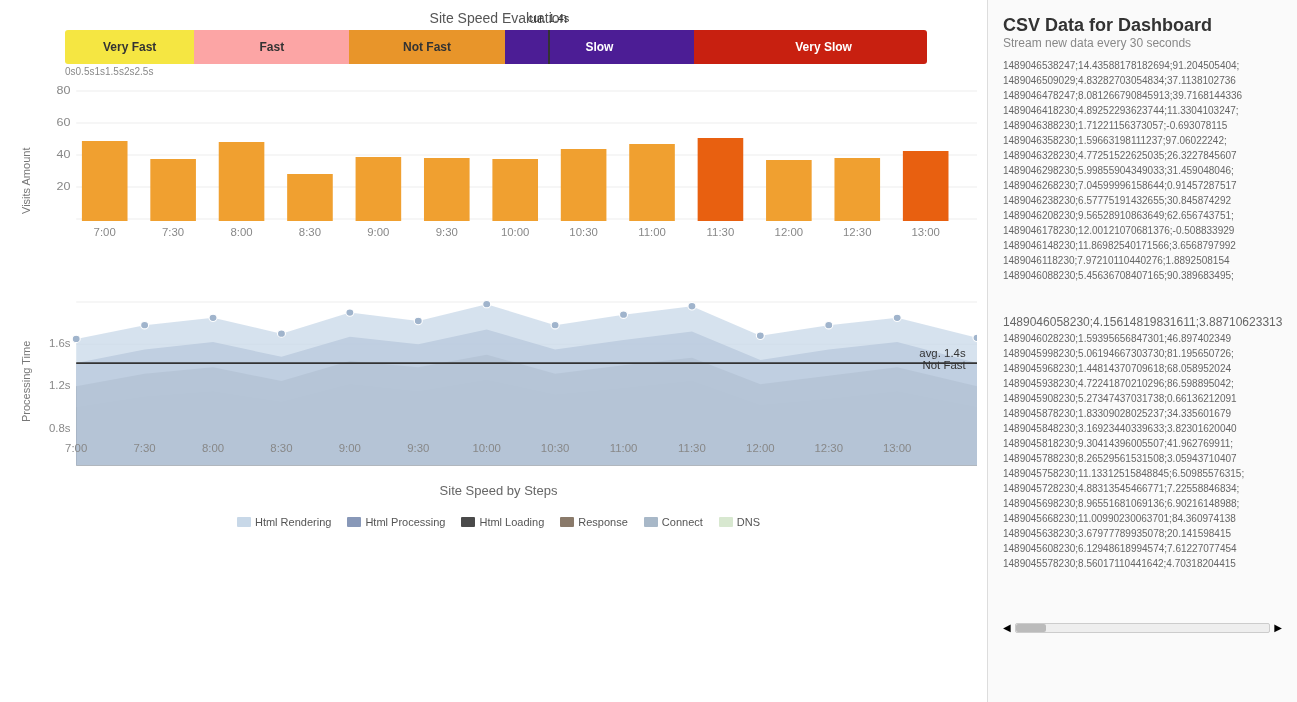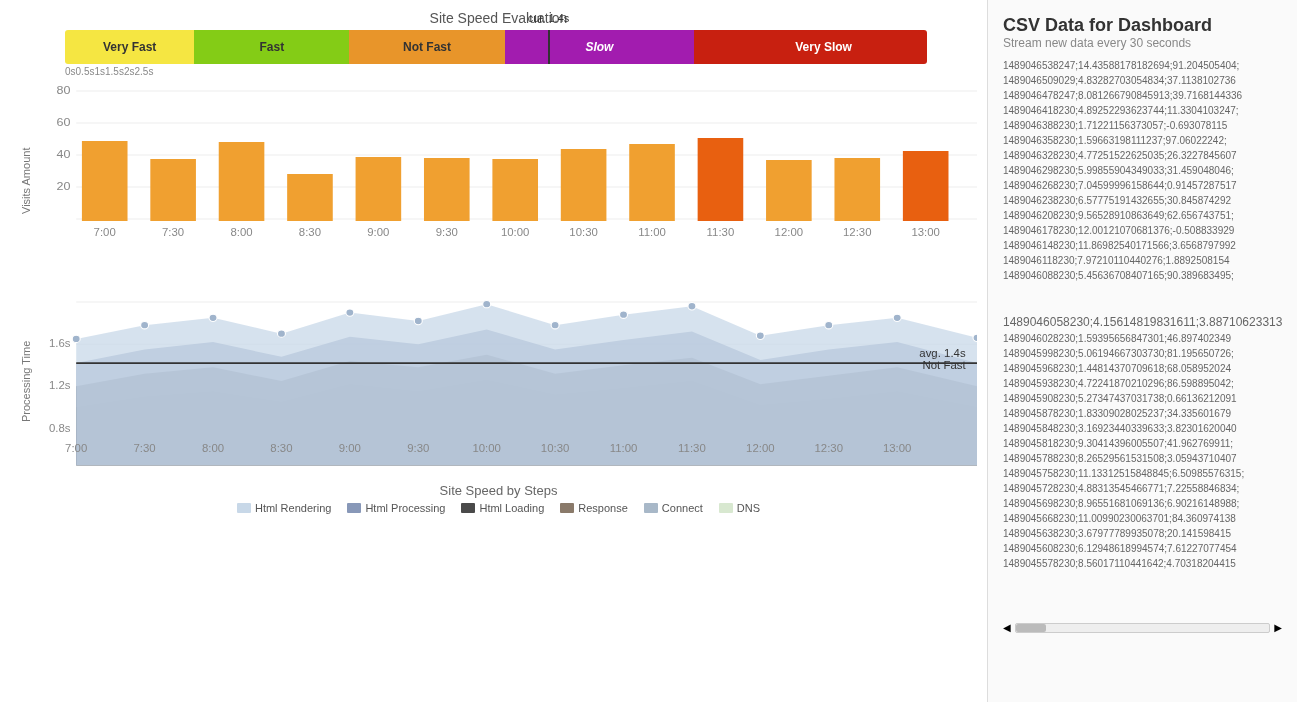--- a/index.html
+++ b/index.html
@@ -157,21 +157,21 @@
       font-size: 13px;
       color: #666;
       margin: 2px 0;
     }
     .legend {
       display: flex;
       justify-content: center;
       gap: 16px;
       font-size: 11px;
       color: #555;
-      margin-top: 2px;
+      margin-top: 16px;
     }
     .legend-item {
       display: flex;
       align-items: center;
       gap: 4px;
     }
     .legend-color {
       width: 14px;
       height: 10px;
       border-radius: 1px;
@@ -181,23 +181,23 @@
 <body>
 
 <div class="main-chart-area">
 
   <div class="chart-title">Site Speed Evaluation</div>
 
   <div class="speed-indicator">
     <span class="cur-label" style="left: calc(56% - 20px);">cur. 1.4s</span>
     <div class="speed-bar-container">
       <div class="speed-segment" style="width:15%;background:#f5e642;">Very Fast</div>
-      <div class="speed-segment" style="width:18%;background:#84cc16;">Fast</div>
+      <div class="speed-segment" style="width:18%;background:#fca5a5;">Fast</div>
       <div class="speed-segment" style="width:18%;background:#e8952a;">Not Fast</div>
-      <div class="speed-segment" style="width:22%;background:#a21caf;color:#fff;font-style:italic;">Slow</div>
+      <div class="speed-segment" style="width:22%;background:#4c1d95;color:#fff;">Slow</div>
       <div class="speed-segment" style="width:27%;background:#c82010;color:#fff;padding-left:26px;">Very Slow</div>
       <div class="speed-cursor" style="left:56%;"></div>
     </div>
     <div class="speed-axis">
       <span>0s</span>
       <span>0.5s</span>
       <span>1s</span>
       <span>1.5s</span>
       <span>2s</span>
       <span>2.5s</span>

